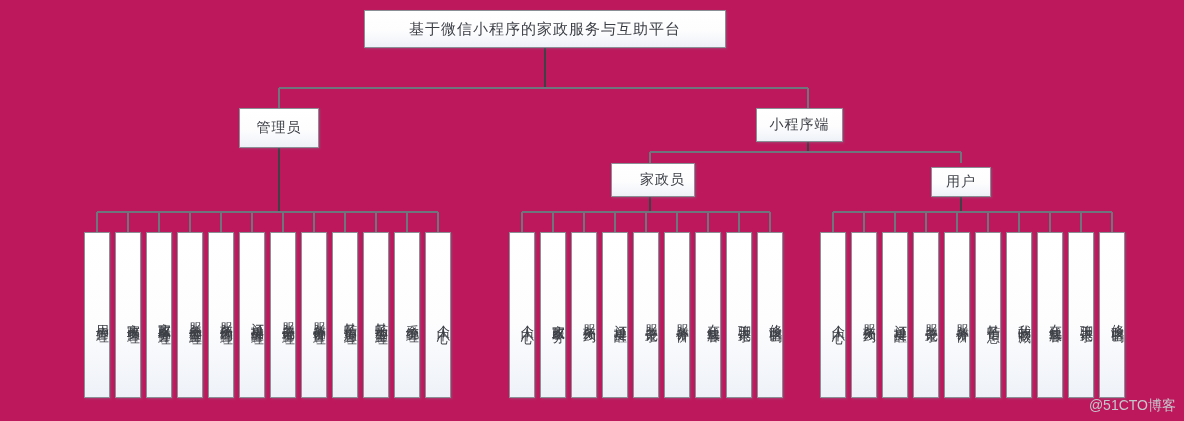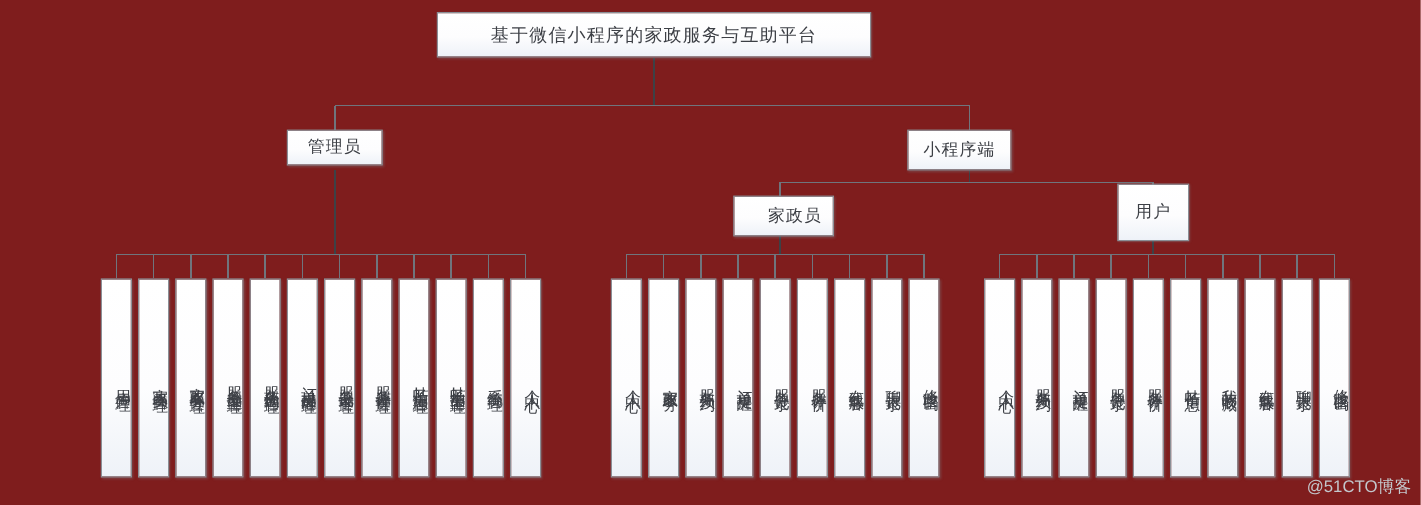--- a/index.html
+++ b/index.html
@@ -7,21 +7,21 @@
     padding: 0;
     background: #ffffff;
   }
   body {
     font-family: "Liberation Serif", "DejaVu Serif", serif;
   }
   #diagram-root {
     position: relative;
     width: 1184px;
     height: 421px;
-    background: #7f1d1d;
+    background: #be185d;
     overflow: hidden;
   }
   #diagram-svg {
     position: absolute;
     left: 0;
     top: 0;
   }
   .node-box {
     position: absolute;
     box-sizing: border-box;
@@ -111,30 +111,30 @@
       <line x1="988" y1="212" x2="988" y2="232" stroke="#6f757d" stroke-width="1.2" shape-rendering="crispEdges"></line>
       <line x1="1019" y1="212" x2="1019" y2="232" stroke="#6f757d" stroke-width="1.2" shape-rendering="crispEdges"></line>
       <line x1="1050" y1="212" x2="1050" y2="232" stroke="#6f757d" stroke-width="1.2" shape-rendering="crispEdges"></line>
       <line x1="1081" y1="212" x2="1081" y2="232" stroke="#6f757d" stroke-width="1.2" shape-rendering="crispEdges"></line>
       <line x1="1112" y1="212" x2="1112" y2="232" stroke="#6f757d" stroke-width="1.2" shape-rendering="crispEdges"></line>
     </svg>
   <div id="node-layer">
       <div class="node-box node-root" style="left: 364px; top: 10px; width: 362px; height: 38px;">
         <span>基于微信小程序的家政服务与互助平台</span>
       </div>
-      <div class="node-box node-mid" style="left: 239px; top: 108px; width: 80px; height: 30px;">
+      <div class="node-box node-mid" style="left: 239px; top: 108px; width: 80px; height: 40px;">
         <span>管理员</span>
       </div>
       <div class="node-box node-mid" style="left: 756px; top: 108px; width: 87px; height: 34px;">
         <span>小程序端</span>
       </div>
       <div class="node-box node-mid" style="left: 611px; top: 163px; width: 84px; height: 34px; padding-left: 19px;">
         <span>家政员</span>
       </div>
-      <div class="node-box node-mid" style="left: 931px; top: 153px; width: 60px; height: 48px;">
+      <div class="node-box node-mid" style="left: 931px; top: 167px; width: 60px; height: 30px;">
         <span>用户</span>
       </div>
       <div class="node-box node-leaf" style="left: 84px; top: 232px; width: 26px; height: 166px;">
         <span>用户管理</span>
       </div>
       <div class="node-box node-leaf" style="left: 115px; top: 232px; width: 26px; height: 166px;">
         <span>家政员管理</span>
       </div>
       <div class="node-box node-leaf" style="left: 146px; top: 232px; width: 26px; height: 166px;">
         <span>家政服务管理</span>

